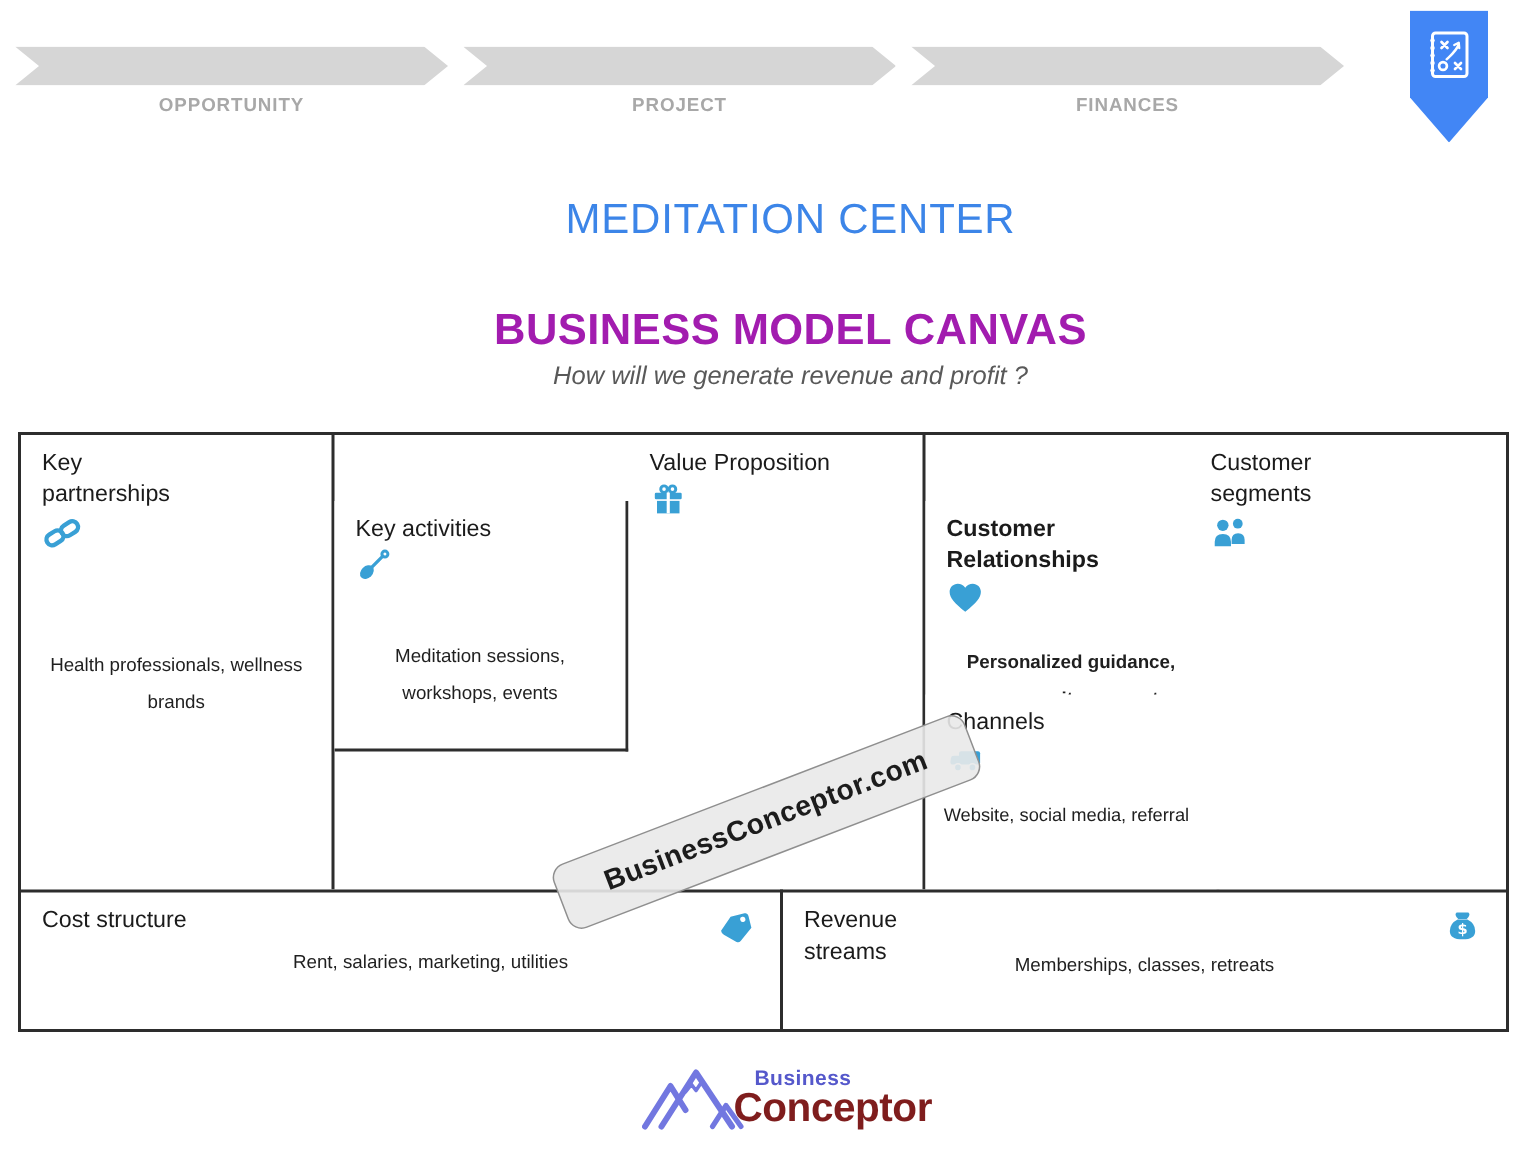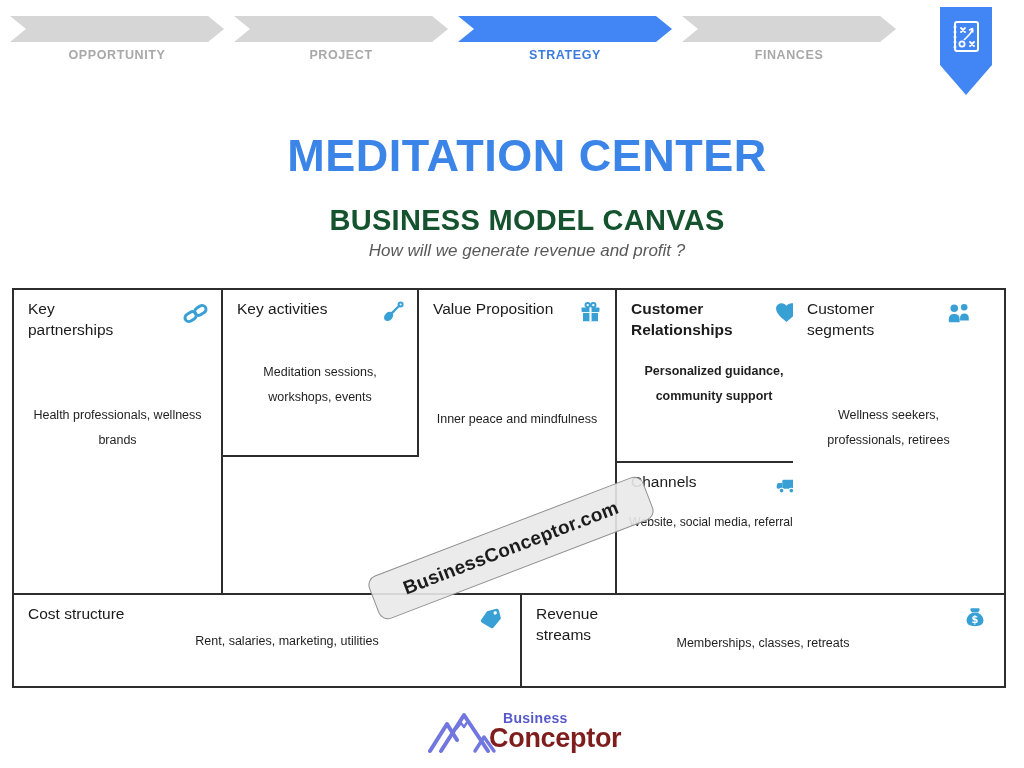--- a/index.html
+++ b/index.html
@@ -1,50 +1,50 @@
 <!DOCTYPE html>
 <html><head>
 <meta charset="utf-8">
 <style>
   html,body{margin:0;padding:0;background:#fff;}
   .screen{position:relative;width:1024px;height:768px;overflow:hidden;background:#fff;
           font-family:"Liberation Sans",sans-serif;color:#1e1e1e;}
 
   
-  .process{position:absolute;left:10px;top:16px;width:886px;display:flex;gap:10px;}
+  .process{position:absolute;left:10px;top:31px;width:886px;display:flex;gap:10px;}
   .step-wrap{flex:1;display:flex;flex-direction:column;}
   .step-arrow{height:26px;background:#d6d6d6;
       clip-path:polygon(16px 50%,0 0,calc(100% - 16px) 0,100% 50%,calc(100% - 16px) 100%,0 100%);}
   .step-label{margin-top:6px;text-align:center;font-size:12.5px;font-weight:bold;
       color:#a8a8a8;letter-spacing:0.6px;}
   .step-wrap.active .step-arrow{background:#4286f5;}
   .step-wrap.active .step-label{color:#3b7ce0;}
 
   
   .ribbon{position:absolute;left:940px;top:7px;width:52px;height:88px;background:#4286f5;
       clip-path:polygon(0 0,100% 0,100% 66%,50% 100%,0 66%);}
   .ribbon svg{display:block;margin:12px auto 0;}
 
   
   .titles{position:absolute;left:30px;right:0;top:0;text-align:center;}
-  .main-title{position:absolute;left:0;right:0;top:130px;font-size:45px;font-weight:bold;
+  .main-title{position:absolute;left:0;right:0;top:130px;font-size:28px;font-weight:normal;
       color:#3c85e8;letter-spacing:0.5px;}
   .sub-title{position:absolute;left:0;right:0;top:204px;font-size:29px;font-weight:bold;
-      color:#14532d;letter-spacing:0.3px;}
+      color:#a21caf;letter-spacing:0.3px;}
   .tagline{position:absolute;left:0;right:0;top:241px;font-size:17px;font-style:italic;color:#595959;}
 
   
   .canvas{position:absolute;left:12px;top:288px;width:994px;height:400px;
       border:2px solid #2d2d2d;box-sizing:border-box;}
   .cell{position:absolute;box-sizing:border-box;background:#fff;}
   .b-r{border-right:2px solid #2d2d2d;}
-  .b-b{border-bottom:2px solid #2d2d2d;}
+  .b-b{border-bottom:2px solid #2d2d2d;margin-top:44px;}
   .b-t{border-top:2px solid #2d2d2d;}
   .cell-head{display:flex;justify-content:space-between;align-items:flex-start;
-      padding:9px 12px 0 14px;}
+      padding:9px 12px 0 14px;flex-direction:column;}
   .cell-title{font-size:15.5px;line-height:1.35;color:#1b1b1b;}
   .cell-icon{flex:none;margin-top:1px;}
   .cell-body{text-align:center;font-size:12.5px;line-height:2;color:#1f1f1f;}
 
   .c-kp  {left:0;top:0;width:209px;height:303px;}
   .c-ka  {left:209px;top:0;width:196px;height:167px;}
   .c-kr  {left:209px;top:167px;width:196px;height:136px;}
   .c-vp  {left:405px;top:0;width:198px;height:303px;}
   .c-cr  {left:603px;top:0;width:196px;height:173px;font-weight:bold;}
   .c-ch  {left:603px;top:173px;width:196px;height:130px;}
@@ -87,24 +87,20 @@
 <div class="screen">
 
   <div class="process">
     <div class="step-wrap">
       <div class="step-arrow"></div>
       <div class="step-label">OPPORTUNITY</div>
     </div>
     <div class="step-wrap">
       <div class="step-arrow"></div>
       <div class="step-label">PROJECT</div>
-    </div>
-    <div class="step-wrap active">
-      <div class="step-arrow"></div>
-      <div class="step-label">STRATEGY</div>
     </div>
     <div class="step-wrap">
       <div class="step-arrow"></div>
       <div class="step-label">FINANCES</div>
     </div>
   </div>
 
   <div class="ribbon">
     <svg width="32" height="36" viewBox="0 0 32 36">
       <rect x="5" y="3" width="23" height="29" rx="2" fill="none" stroke="#ffffff" stroke-width="2"></rect>
@@ -159,21 +155,20 @@
       <div class="cell-head">
         <div class="cell-title">Value Proposition</div>
         <svg class="cell-icon" width="25" height="25" viewBox="0 0 24 24">
           <circle cx="9.3" cy="4.9" r="2.1" fill="none" stroke="#39a0d5" stroke-width="1.9"></circle>
           <circle cx="14.7" cy="4.9" r="2.1" fill="none" stroke="#39a0d5" stroke-width="1.9"></circle>
           <rect x="3.4" y="7.2" width="17.2" height="4.2" rx="0.8" fill="#39a0d5"></rect>
           <rect x="4.8" y="12.4" width="14.4" height="8" fill="#39a0d5"></rect>
           <rect x="11" y="7.2" width="2" height="13.2" fill="#ffffff"></rect>
         </svg>
       </div>
-      <div class="cell-body">Inner peace and mindfulness</div>
     </div>
 
     <div class="cell c-cr b-r b-b">
       <div class="cell-head">
         <div class="cell-title">Customer Relationships</div>
         <svg class="cell-icon" width="25" height="25" viewBox="0 0 24 24">
           <path d="M12 21 C5 15.5 2 12 2 8.2 C2 5.3 4.3 3 7.2 3 C9.1 3 10.9 4 12 5.6 C13.1 4 14.9 3 16.8 3 C19.7 3 22 5.3 22 8.2 C22 12 19 15.5 12 21 Z" fill="#39a0d5"></path>
         </svg>
       </div>
       <div class="cell-body">Personalized guidance, community support</div>
@@ -195,21 +190,20 @@
     <div class="cell c-cs">
       <div class="cell-head">
         <div class="cell-title">Customer segments</div>
         <svg class="cell-icon" width="26" height="26" viewBox="0 0 24 24">
           <circle cx="16.8" cy="6.6" r="3" fill="#39a0d5"></circle>
           <path d="M13 19 v-2.4 q0-4.2 4-4.2 t4 4.2 V19 Z" fill="#39a0d5"></path>
           <circle cx="7.6" cy="7.6" r="3.5" fill="#39a0d5"></circle>
           <path d="M2.6 20.5 v-2.8 q0-4.8 5-4.8 t5 4.8 v2.8 Z" fill="#39a0d5"></path>
         </svg>
       </div>
-      <div class="cell-body">Wellness seekers, professionals, retirees</div>
     </div>
 
     <div class="cell c-cost b-t b-r">
       <div class="cell-head">
         <div class="cell-title">Cost structure</div>
       </div>
       <svg class="cell-icon" width="26" height="26" viewBox="0 0 24 24">
         <g transform="rotate(-14 12 12)">
           <path d="M2.2 12 L10 5 H18.8 Q20.8 5 20.8 7 V14.6 L12.4 21 Q11 22 9.8 20.9 L3.3 14.7 Q2 13.5 2.2 12 Z" fill="#39a0d5"></path>
           <circle cx="16.9" cy="8.4" r="1.6" fill="#ffffff"></circle>

